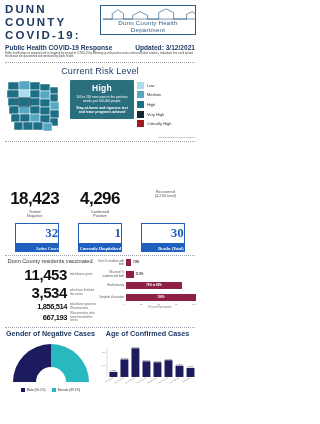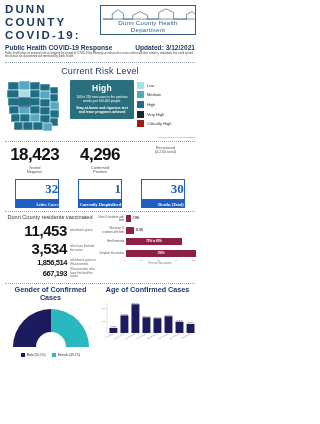--- a/index.html
+++ b/index.html
@@ -51,21 +51,21 @@
   .risk-card .r1{font-size:3.1px;line-height:4px;margin-bottom:3px;}
   .risk-card .r2{font-size:3.5px;line-height:4.4px;font-weight:bold;}
   .legend{flex:1;padding-top:4px;}
   .lg-item{display:flex;align-items:center;margin-bottom:2.6px;}
   .lg-sw{width:7px;height:7px;margin-right:3px;flex:0 0 7px;}
   .lg-tx{font-size:4px;color:#333;}
   .map-note{font-size:2.2px;color:#777;text-align:right;padding:0 5px;}
 
   
   .stats{display:flex;padding:3px 2px 0 2px;}
-  .stat{flex:1;text-align:center;}
+  .stat{flex:1;text-align:center;margin-top:44px;}
   .stat .n{font-size:17px;font-weight:bold;color:#111;letter-spacing:-.5px;}
   .stat .l{font-size:4px;color:#555;line-height:4.6px;margin-top:1px;}
 
   .boxes{display:flex;justify-content:space-around;padding:4px 6px 0 6px;}
   .box{width:44px;text-align:right;font-family:Liberation Serif, serif;}
   .box .bn{
     border:1.4px solid #1f5fbf;color:#1f5fbf;font-size:13px;font-weight:bold;
     padding:1px 0 2px 0;background:#fff;
   }
   .box .bl{
@@ -303,21 +303,21 @@
           <span>100</span>
         </div>
       <div class="axis-title">Percent Vaccination</div>
     </div>
   </div>
 
   <div class="dotrule"></div>
 
   <div class="bot">
     <div class="bot-l">
-      <div class="bot-title">Gender of Confirmed Cases</div>
+      <div class="bot-title">Gender of Negative Cases</div>
       <div class="pie-wrap">
         <svg width="86" height="44" viewBox="0 0 86 44">
           <path d="M5 42 A38 38 0 0 1 43 4 L43 42 Z" fill="#1b1b5e"></path>
           <path d="M43 4 A38 38 0 0 1 81 42 L43 42 Z" fill="#2ab8c0"></path>
           <path d="M28 42 A15 15 0 0 1 58 42 Z" fill="#ffffff"></path>
         </svg>
       </div>
       <div class="pie-leg">
         <div class="pl">
           <span class="sw" style="background:#1b1b5e"></span>

